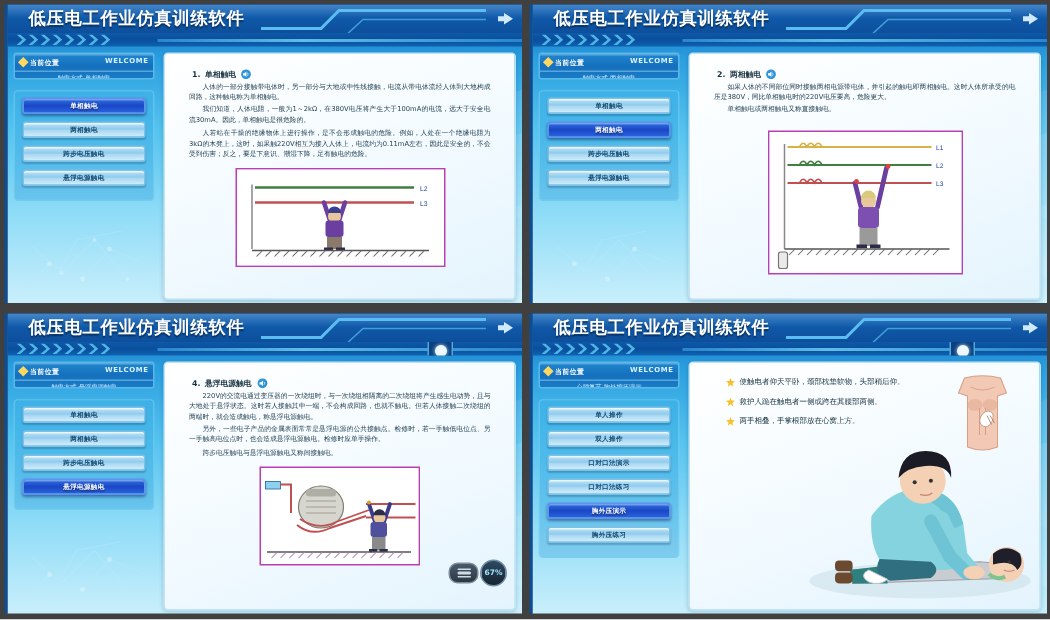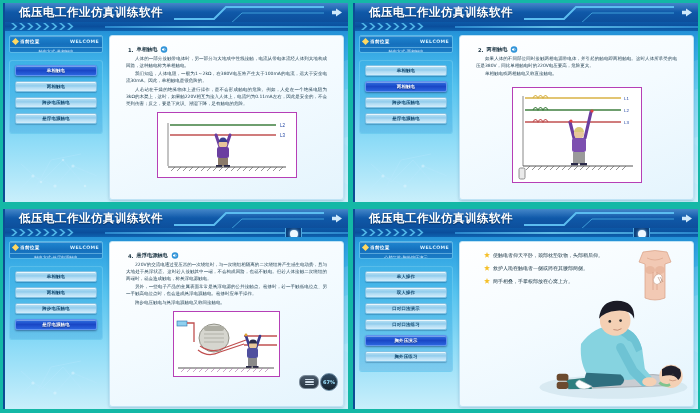--- a/index.html
+++ b/index.html
@@ -1,18 +1,18 @@
 <!DOCTYPE html>
 <html><head>
 <meta charset="utf-8">
 <style>
   html,body{margin:0;padding:0;background:#ffffff;}
   body{width:700px;height:413px;overflow:hidden;font-family:"DejaVu Sans","Liberation Sans",sans-serif;}
   .grid{width:700px;height:413px;display:grid;grid-template-columns:350px 350px;grid-template-rows:206px 207px;}
-  .panel{position:relative;overflow:hidden;background:#14b8a6;box-sizing:border-box;padding:3px 4px 4px 3px;}
+  .panel{position:relative;overflow:hidden;background:#404040;box-sizing:border-box;padding:3px 4px 4px 3px;}
   .app{position:relative;width:100%;height:100%;overflow:hidden;
        background:linear-gradient(180deg,#1565b8 0%,#1a73c4 6%,#2a9fe0 18%,#55c3ef 42%,#8fdcf7 70%,#c9effb 100%);
        border-left:2px solid #0c4d95;}
   
   .hdr{position:relative;height:19px;background:linear-gradient(180deg,#1668bb 0%,#0f57a6 55%,#0d4f9c 100%);overflow:hidden;}
   .hdr-sheen{position:absolute;left:0;top:0;width:100%;height:9px;background:linear-gradient(180deg,rgba(255,255,255,.20),rgba(255,255,255,0));}
   .hdr-title{position:absolute;left:14px;top:2px;font-size:11.5px;font-weight:bold;color:#ffffff;letter-spacing:.5px;
              text-shadow:0 1px 1px rgba(0,0,0,.45);white-space:nowrap;}
   .hdr-swoosh{position:absolute;right:24px;top:-6px;width:150px;height:30px;}
   .hdr-back{position:absolute;right:5px;top:4px;width:12px;height:11px;}

